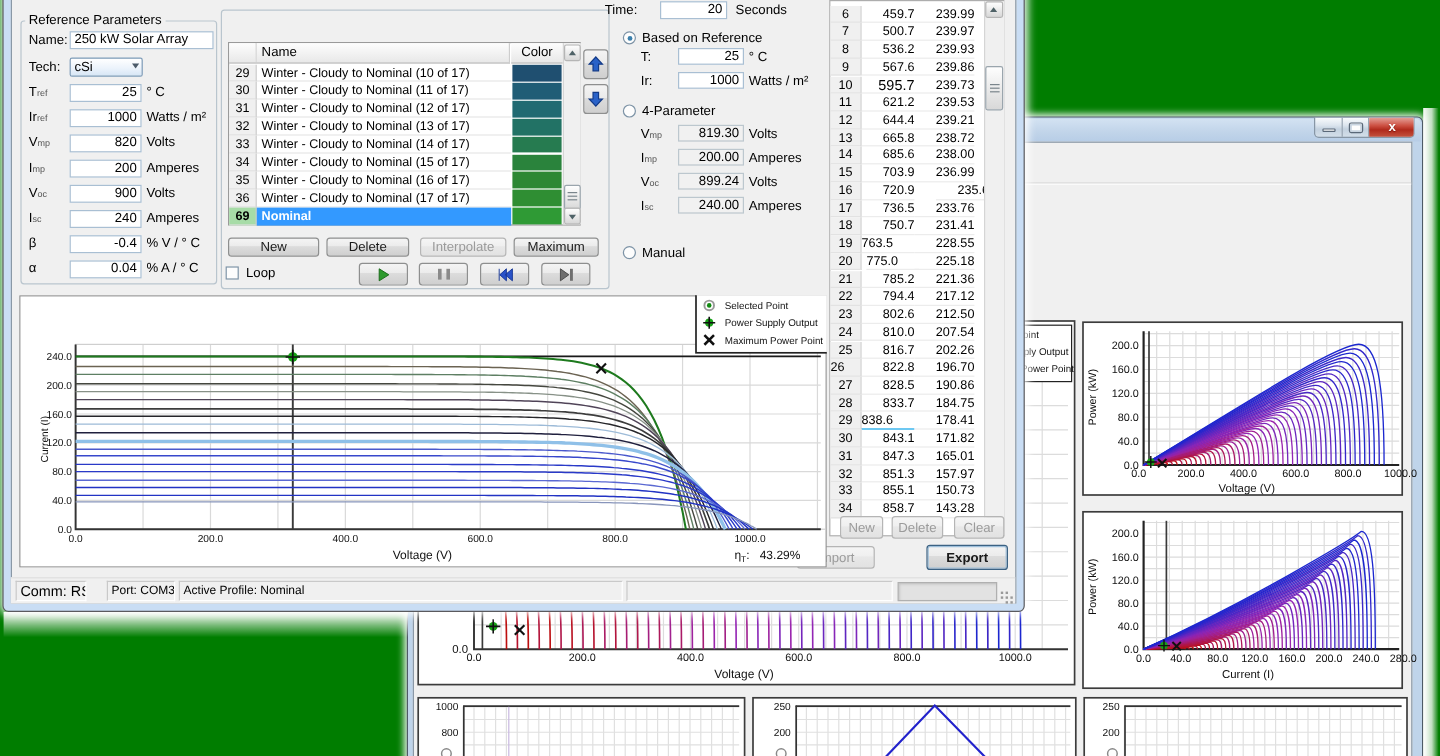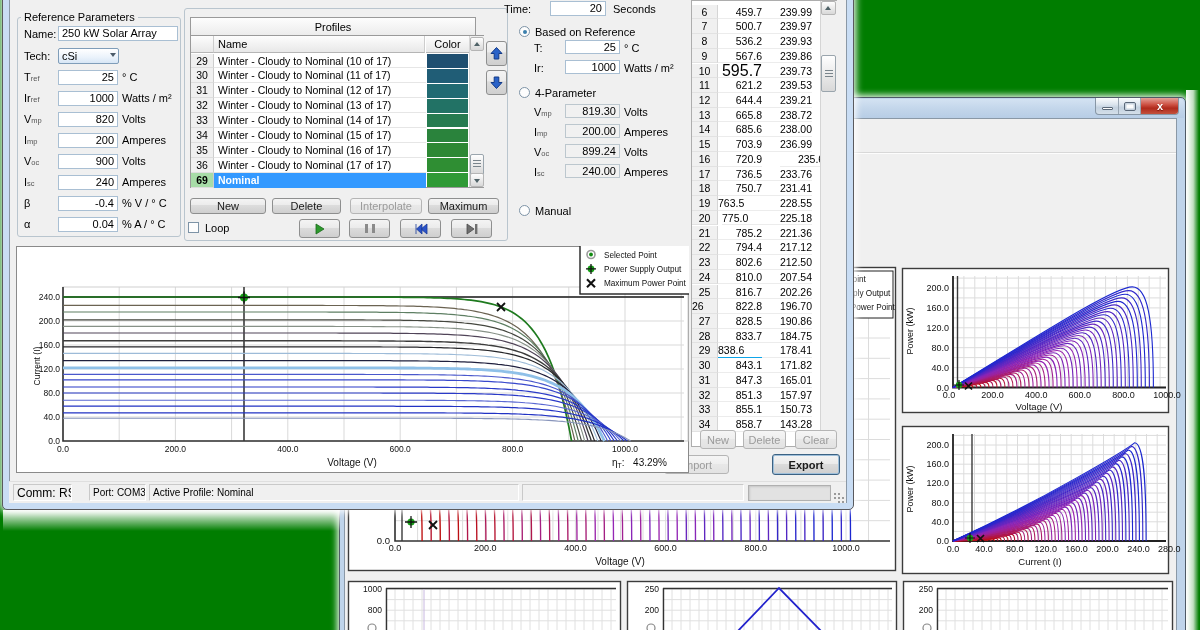--- a/index.html
+++ b/index.html
@@ -308,21 +308,20 @@
       <div class="lab" style="left:24px;top:176px">I<span class="sub">sc</span></div>
       <div class="fld" style="left:58px;top:175px;width:60px;height:15px">240</div>
       <div class="lab" style="left:122px;top:176px">Amperes</div>
       <div class="lab" style="left:24px;top:197px">β</div>
       <div class="fld" style="left:58px;top:196px;width:60px;height:15px">-0.4</div>
       <div class="lab" style="left:122px;top:197px">% V / ° C</div>
       <div class="lab" style="left:24px;top:218px">α</div>
       <div class="fld" style="left:58px;top:217px;width:60px;height:15px">0.04</div>
       <div class="lab" style="left:122px;top:218px">% A / ° C</div>
       <div class="gb" style="left:184px;top:8px;width:324px;height:233px"></div>
-      <div class="abs" style="left:190px;top:17px;width:286px;height:19px;border:1px solid #9a9a9a;background:linear-gradient(#fdfdfd,#ececec);text-align:center;font-size:11px;line-height:18px">Profiles</div>
       <div class="abs" style="left:190px;top:35px;width:294px;height:153px;border:1px solid #9a9a9a;background:#fff"></div>
       <div class="abs" style="left:191px;top:36px;width:23px;height:17px;background:linear-gradient(#fdfdfd,#e8e8e8);border-right:1px solid #cdcdcd;border-bottom:1px solid #b5b5b5"></div>
       <div class="abs" style="left:214px;top:36px;width:211px;height:17px;background:linear-gradient(#fdfdfd,#e8e8e8);border-right:1px solid #cdcdcd;border-bottom:1px solid #b5b5b5;font-size:11px;line-height:17px;padding-left:4px">Name</div>
       <div class="abs" style="left:426px;top:36px;width:43px;height:17px;background:linear-gradient(#fdfdfd,#e8e8e8);border-bottom:1px solid #b5b5b5;font-size:11px;line-height:17px;text-align:center">Color</div>
       <div class="cell" style="left:191px;top:53.5px;width:23px;height:14.9px;background:#f0f0f0;border-right:1px solid #cdcdcd;border-bottom:1px solid #dedede;font-size:10.5px;line-height:15px;text-align:center;">29</div>
       <div class="cell" style="left:214px;top:53.5px;width:212px;height:14.9px;border-bottom:1px solid #e6e6e6;font-size:10.5px;line-height:15px;padding-left:4px">Winter - Cloudy to Nominal (10 of 17)</div>
       <div class="cell" style="left:427px;top:54.0px;width:41px;height:13.9px;background:#1f4f70"></div>
       <div class="cell" style="left:191px;top:68.4px;width:23px;height:14.9px;background:#f0f0f0;border-right:1px solid #cdcdcd;border-bottom:1px solid #dedede;font-size:10.5px;line-height:15px;text-align:center;">30</div>
       <div class="cell" style="left:214px;top:68.4px;width:212px;height:14.9px;border-bottom:1px solid #e6e6e6;font-size:10.5px;line-height:15px;padding-left:4px">Winter - Cloudy to Nominal (11 of 17)</div>
       <div class="cell" style="left:427px;top:68.9px;width:41px;height:13.9px;background:#205d76"></div>
@@ -424,21 +423,21 @@
       <div class="cell" style="left:692px;top:19.3px;width:26px;height:14.7px;background:#f0f0f0;border-right:1px solid #d5d5d5;border-bottom:1px solid #e2e2e2;font-size:10.5px;line-height:14px;text-align:center">7</div>
       <div class="cell" style="left:718px;top:19.3px;width:44px;height:14.7px;border-bottom:1px solid #ececec;font-size:10.5px;line-height:14px;text-align:right">500.7</div>
       <div class="cell" style="left:762px;top:19.3px;width:50px;height:14.7px;border-bottom:1px solid #ececec;font-size:10.5px;line-height:14px;text-align:right">239.97</div>
       <div class="cell" style="left:692px;top:34.1px;width:26px;height:14.7px;background:#f0f0f0;border-right:1px solid #d5d5d5;border-bottom:1px solid #e2e2e2;font-size:10.5px;line-height:14px;text-align:center">8</div>
       <div class="cell" style="left:718px;top:34.1px;width:44px;height:14.7px;border-bottom:1px solid #ececec;font-size:10.5px;line-height:14px;text-align:right">536.2</div>
       <div class="cell" style="left:762px;top:34.1px;width:50px;height:14.7px;border-bottom:1px solid #ececec;font-size:10.5px;line-height:14px;text-align:right">239.93</div>
       <div class="cell" style="left:692px;top:48.8px;width:26px;height:14.7px;background:#f0f0f0;border-right:1px solid #d5d5d5;border-bottom:1px solid #e2e2e2;font-size:10.5px;line-height:14px;text-align:center">9</div>
       <div class="cell" style="left:718px;top:48.8px;width:44px;height:14.7px;border-bottom:1px solid #ececec;font-size:10.5px;line-height:14px;text-align:right">567.6</div>
       <div class="cell" style="left:762px;top:48.8px;width:50px;height:14.7px;border-bottom:1px solid #ececec;font-size:10.5px;line-height:14px;text-align:right">239.86</div>
       <div class="cell" style="left:692px;top:63.5px;width:26px;height:14.7px;background:#f0f0f0;border-right:1px solid #d5d5d5;border-bottom:1px solid #e2e2e2;font-size:10.5px;line-height:14px;text-align:center">10</div>
-      <div class="cell" style="left:718px;top:63.5px;width:44px;height:14.7px;border-bottom:1px solid #ececec;font-size:16px;line-height:14px;text-align:right">595.7</div>
+      <div class="cell" style="left:718px;top:63.5px;width:44px;height:14.7px;border-bottom:1px solid #ececec;font-size:12px;line-height:14px;text-align:right">595.7</div>
       <div class="cell" style="left:762px;top:63.5px;width:50px;height:14.7px;border-bottom:1px solid #ececec;font-size:10.5px;line-height:14px;text-align:right">239.73</div>
       <div class="cell" style="left:692px;top:78.2px;width:26px;height:14.7px;background:#f0f0f0;border-right:1px solid #d5d5d5;border-bottom:1px solid #e2e2e2;font-size:10.5px;line-height:14px;text-align:center">11</div>
       <div class="cell" style="left:718px;top:78.2px;width:44px;height:14.7px;border-bottom:1px solid #ececec;font-size:10.5px;line-height:14px;text-align:right">621.2</div>
       <div class="cell" style="left:762px;top:78.2px;width:50px;height:14.7px;border-bottom:1px solid #ececec;font-size:10.5px;line-height:14px;text-align:right">239.53</div>
       <div class="cell" style="left:692px;top:93.0px;width:26px;height:14.7px;background:#f0f0f0;border-right:1px solid #d5d5d5;border-bottom:1px solid #e2e2e2;font-size:10.5px;line-height:14px;text-align:center">12</div>
       <div class="cell" style="left:718px;top:93.0px;width:44px;height:14.7px;border-bottom:1px solid #ececec;font-size:10.5px;line-height:14px;text-align:right">644.4</div>
       <div class="cell" style="left:762px;top:93.0px;width:50px;height:14.7px;border-bottom:1px solid #ececec;font-size:10.5px;line-height:14px;text-align:right">239.21</div>
       <div class="cell" style="left:692px;top:107.7px;width:26px;height:14.7px;background:#f0f0f0;border-right:1px solid #d5d5d5;border-bottom:1px solid #e2e2e2;font-size:10.5px;line-height:14px;text-align:center">13</div>
       <div class="cell" style="left:718px;top:107.7px;width:44px;height:14.7px;border-bottom:1px solid #ececec;font-size:10.5px;line-height:14px;text-align:right">665.8</div>
       <div class="cell" style="left:762px;top:107.7px;width:50px;height:14.7px;border-bottom:1px solid #ececec;font-size:10.5px;line-height:14px;text-align:right">238.72</div>

